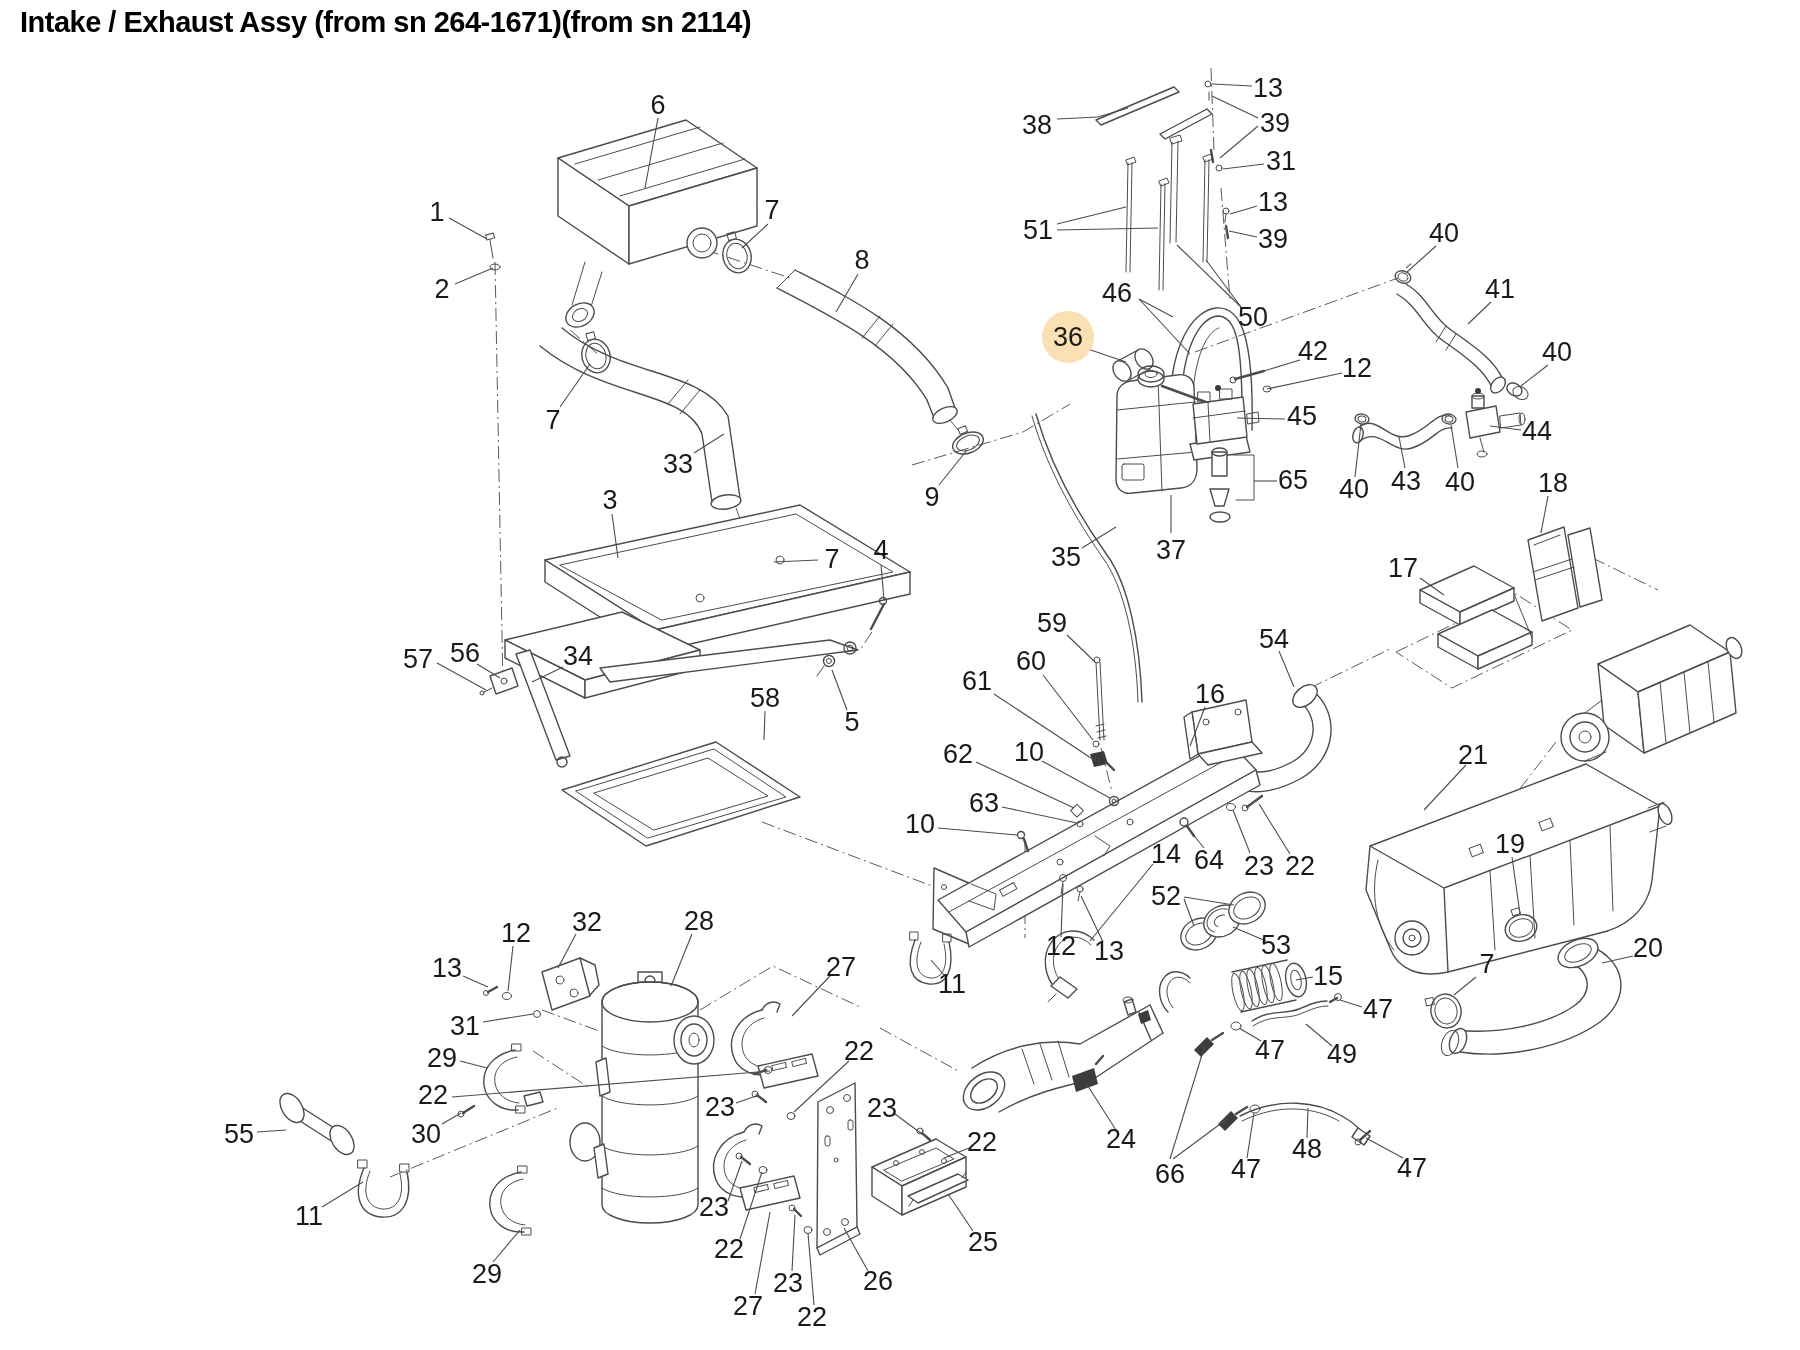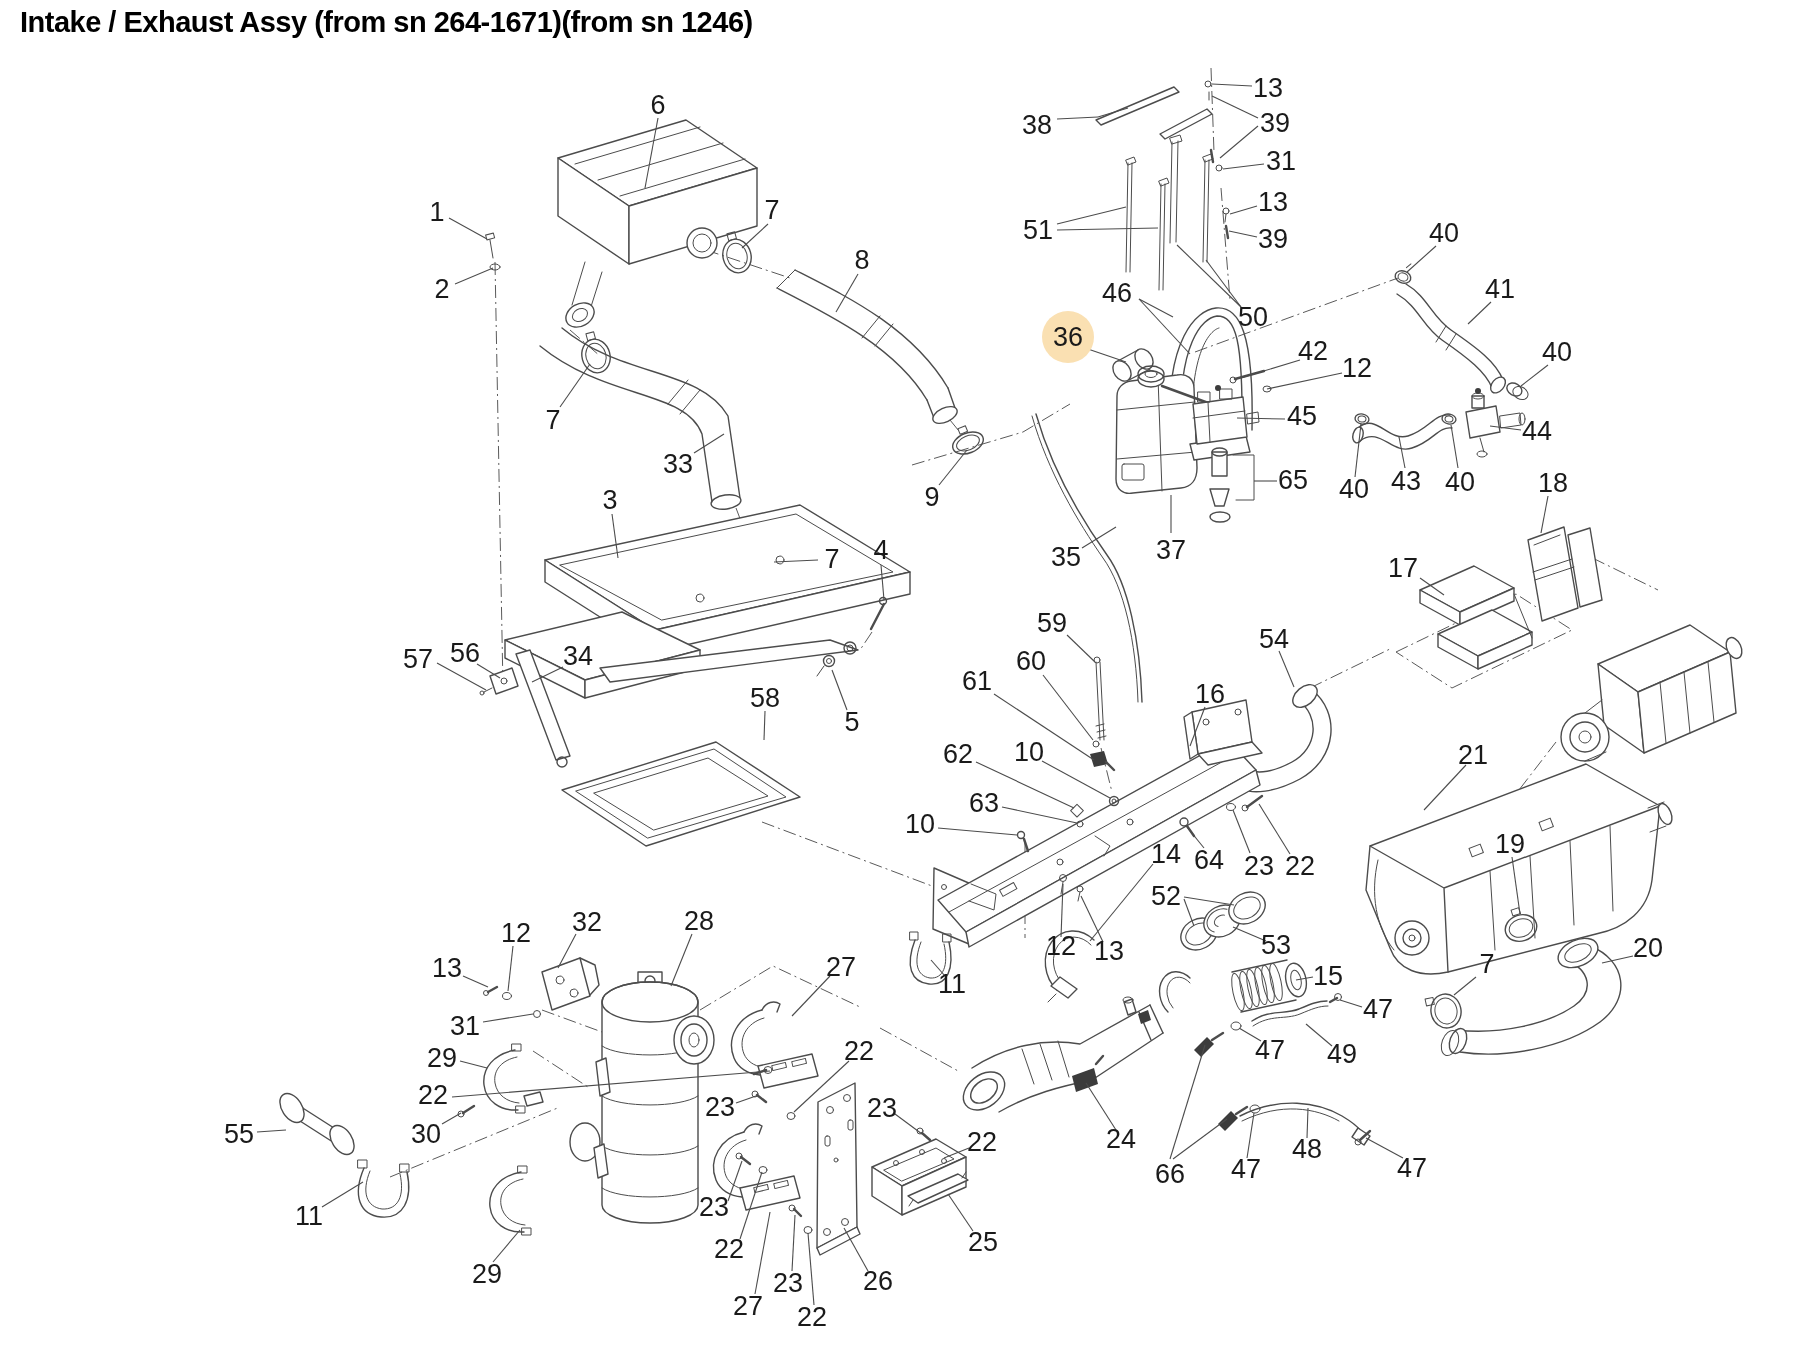--- a/index.html
+++ b/index.html
@@ -14,21 +14,21 @@
   .th{stroke-width:2.4;}
   .dd{fill:none;stroke:#5a5a5a;stroke-width:1;stroke-dasharray:13 4 2 4;}
   .ld{stroke:#4c4c4c;stroke-width:1.1;}
   .blk{fill:#3c3c3c;stroke:none;}
   text.callout{font-size:27px;fill:#1a1a1a;text-anchor:middle;}
 </style>
 </head>
 <body>
 
 <div class="stage">
-  <div class="title">Intake / Exhaust Assy (from sn 264-1671)(from sn 1246)</div>
+  <div class="title">Intake / Exhaust Assy (from sn 264-1671)(from sn 2114)</div>
 
   <svg class="canvas" width="1800" height="1350" viewBox="0 0 1800 1350">
 
     <g>
       <path class="dd" d="M495,262 L503,688"></path>
       <path class="dd" d="M1211,68 L1214,152"></path>
       <path class="dd" d="M1221,188 L1230,300"></path>
       <path class="dd" d="M1195,352 L1398,278"></path>
       <path class="dd" d="M912,465 L1023,432 L1070,404"></path>
       <path class="dd" d="M1396,652 L1516,594 L1572,630 L1452,688 Z"></path>

